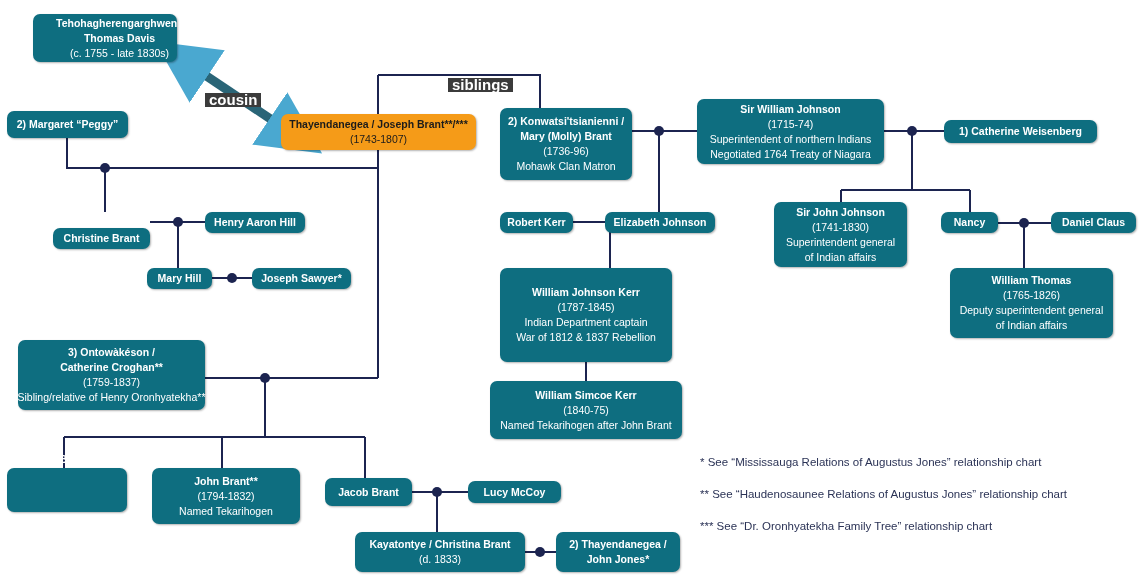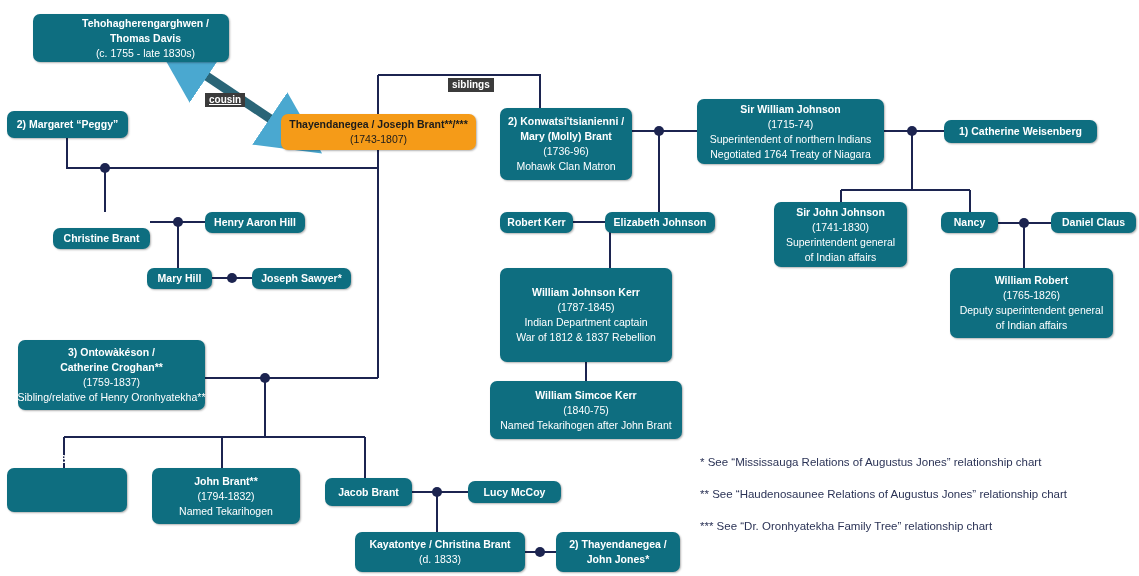--- a/index.html
+++ b/index.html
@@ -52,21 +52,21 @@
   .node .ln.sub{
     font-weight:normal;
   }
   .node.highlight .ln.name{ color:#1b1b1b; }
   .node.highlight .ln.sub{ color:#1b1b1b; }
 
   .edge-label{
     position:absolute;
     background:#3b3b3b;
     color:#ffffff;
-    font-size:10px;
+    font-size:15px;
     font-weight:bold;
     padding:1px 4px;
     line-height:12px;
     white-space:nowrap;
     z-index:4;
   }
   .legend{
     position:absolute;
     color:#2b3356;
     font-size:11.5px;
@@ -144,21 +144,21 @@
           <path d="M 7,0 L 0,3.5 L 7,7 z" fill="#4aa8d0"></path>
         </marker>
         <marker id="ah-end" markerWidth="7" markerHeight="7" refX="1.5" refY="3.5" orient="auto" markerUnits="strokeWidth">
           <path d="M 0,0 L 7,3.5 L 0,7 z" fill="#4aa8d0"></path>
         </marker>
       </defs>
       <path d="M 196 69 L 281 126" stroke="#2a6577" stroke-width="9" fill="none" marker-start="url(#ah-start)" marker-end="url(#ah-end)"></path>
     </g>
   </svg>
 
-  <div class="node" style="left:33px; top:14px; width:196px; height:48px;padding-left:37px;">
+  <div class="node" style="left:33px; top:14px; width:144px; height:48px;padding-left:37px;">
     <span class="ln name">Tehohagherengarghwen /</span>
     <span class="ln name">Thomas Davis</span>
     <span class="ln sub">(c. 1755 - late 1830s)</span>
   </div>
 
   <div class="node" style="left:7px; top:111px; width:121px; height:27px;">
     <span class="ln name">2) Margaret “Peggy”</span>
   </div>
 
   <div class="node highlight" style="left:281px; top:114px; width:195px; height:36px;">
@@ -217,21 +217,21 @@
 
   <div class="node" style="left:941px; top:212px; width:57px; height:21px;">
     <span class="ln name">Nancy</span>
   </div>
 
   <div class="node" style="left:1051px; top:212px; width:85px; height:21px;">
     <span class="ln name">Daniel Claus</span>
   </div>
 
   <div class="node" style="left:950px; top:268px; width:163px; height:70px;">
-    <span class="ln name">William Robert</span>
+    <span class="ln name">William Thomas</span>
     <span class="ln sub">(1765-1826)</span>
     <span class="ln sub">Deputy superintendent general</span>
     <span class="ln sub">of Indian affairs</span>
   </div>
 
   <div class="node" style="left:500px; top:268px; width:172px; height:94px;">
     <span class="ln name">William Johnson Kerr</span>
     <span class="ln sub">(1787-1845)</span>
     <span class="ln sub">Indian Department captain</span>
     <span class="ln sub">War of 1812 &amp; 1837 Rebellion</span>
@@ -272,21 +272,21 @@
   <div class="node" style="left:355px; top:532px; width:170px; height:40px;">
     <span class="ln name">Kayatontye / Christina Brant</span>
     <span class="ln sub">(d. 1833)</span>
   </div>
 
   <div class="node" style="left:556px; top:532px; width:124px; height:40px;">
     <span class="ln name">2) Thayendanegea /</span>
     <span class="ln name">John Jones*</span>
   </div>
 
-  <div class="edge-label" style="left:205px; top:93px;text-decoration:underline;">cousin</div>
+  <div class="edge-label" style="left:205px; top:93px;">cousin</div>
 
   <div class="edge-label" style="left:448px; top:78px;">siblings</div>
 
   <div class="legend" style="left:700px; top:487px;">** See “Haudenosaunee Relations of Augustus Jones” relationship chart</div>
   <div class="legend" style="left:700px; top:455px;">* See “Mississauga Relations of Augustus Jones” relationship chart</div>
   <div class="legend" style="left:700px; top:519px;">*** See “Dr. Oronhyatekha Family Tree” relationship chart</div>
 
 </div>
 
 </body></html>

